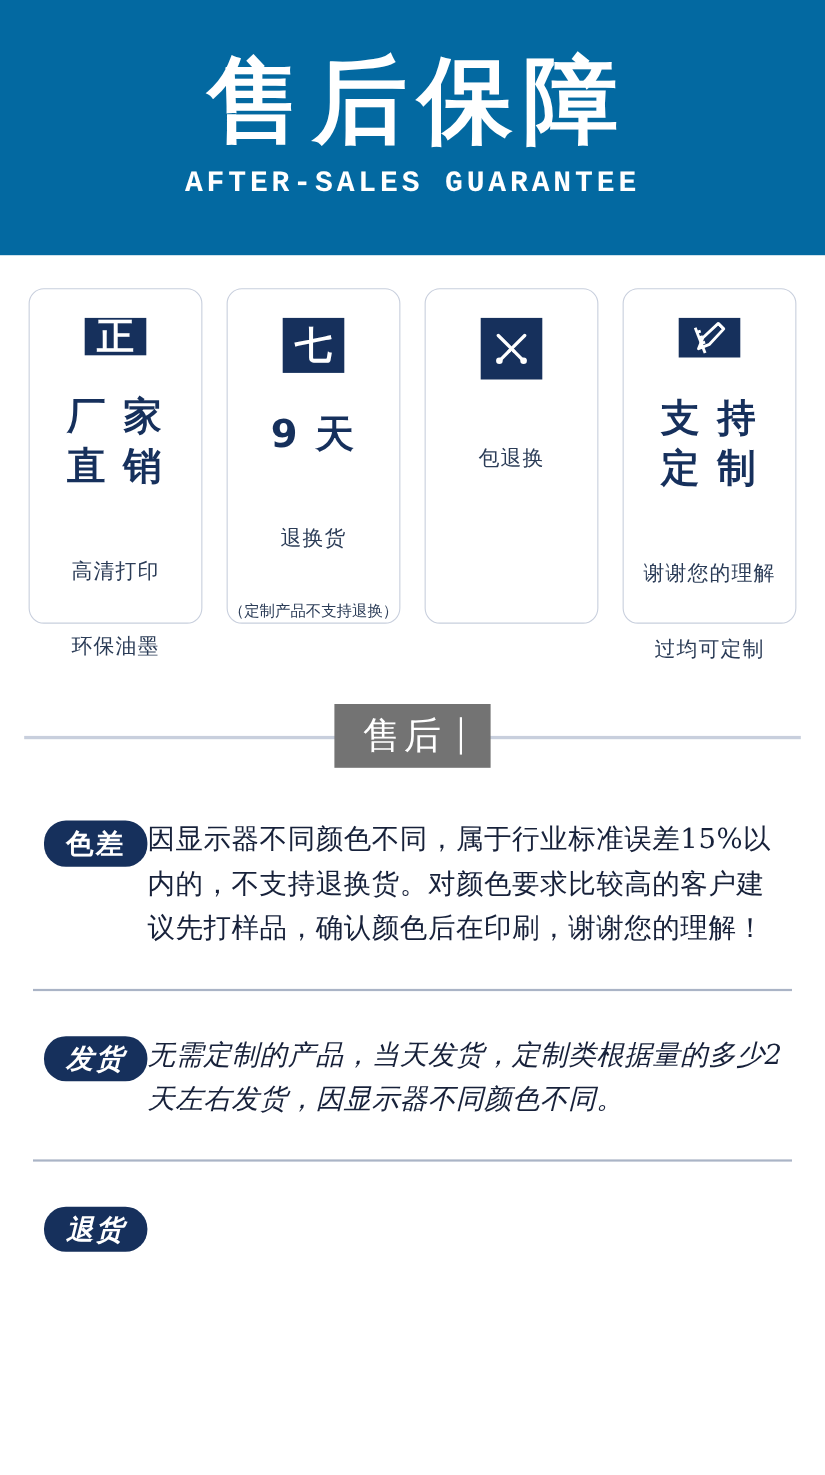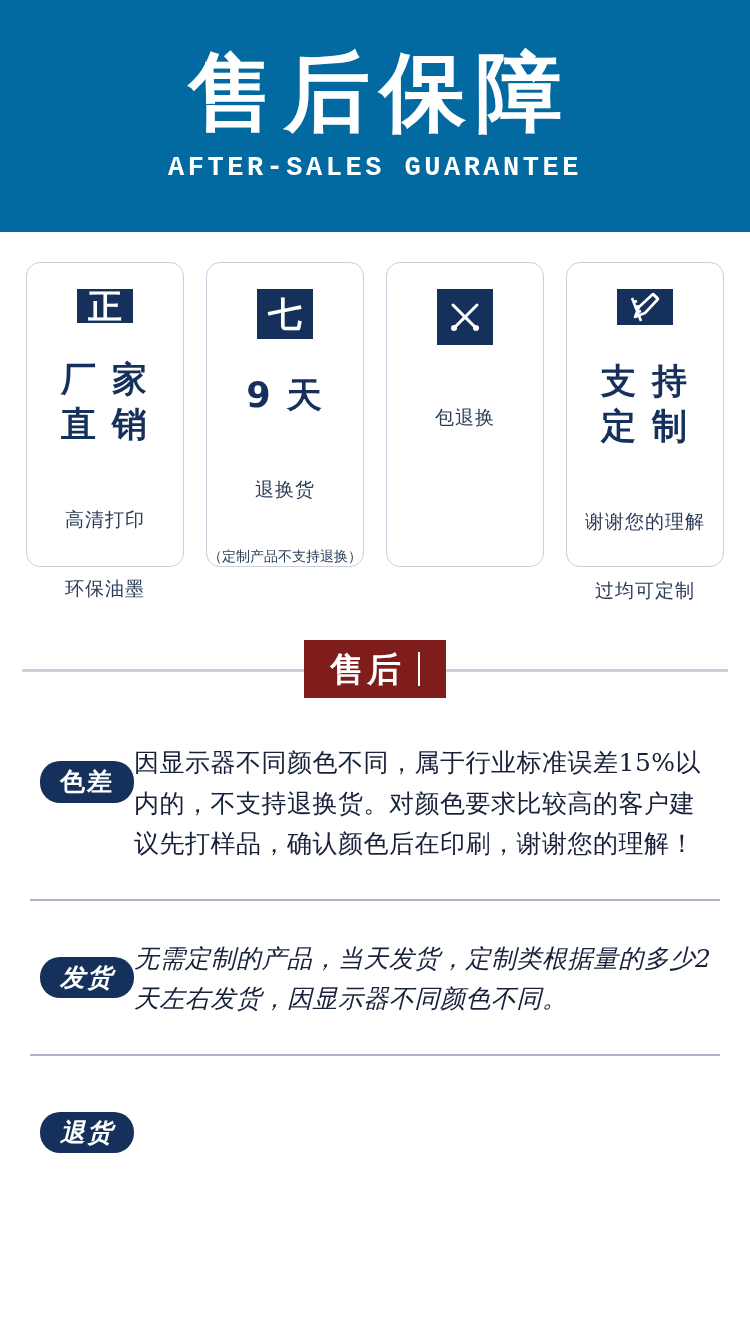--- a/index.html
+++ b/index.html
@@ -118,24 +118,24 @@
   .section-rule {
     position: absolute;
     left: 22px;
     right: 22px;
     top: 50%;
     height: 3px;
     background: #c8cfdd;
   }
   .section-label {
     position: relative;
-    background: #7f1d1d;
+    background: #737373;
     color: #ffffff;
     font-size: 34px;
-    font-weight: bold;
+    font-weight: normal;
     font-family: "DejaVu Sans", "Liberation Sans", sans-serif;
     padding: 12px 26px;
     letter-spacing: 3px;
     display: flex;
     align-items: center;
     gap: 14px;
     line-height: 1;
   }
   .section-label .divider {
     display: inline-block;
@@ -165,21 +165,21 @@
     flex: 0 0 auto;
     background: #16305c;
     color: #ffffff;
     font-size: 25px;
     font-weight: bold;
     font-family: "DejaVu Sans", "Liberation Sans", sans-serif;
     border-radius: 20px;
     padding: 7px 20px;
     letter-spacing: 2px;
     line-height: 1.1;
-    margin-top: 18px;
+    margin-top: 3px;
     margin-left: 10px;
   }
   .promise-text {
     color: #17213a;
     font-size: 25px;
     line-height: 1.62;
     font-family: "DejaVu Serif", "Liberation Serif", serif;
     letter-spacing: 0.5px;
   }
 </style>

